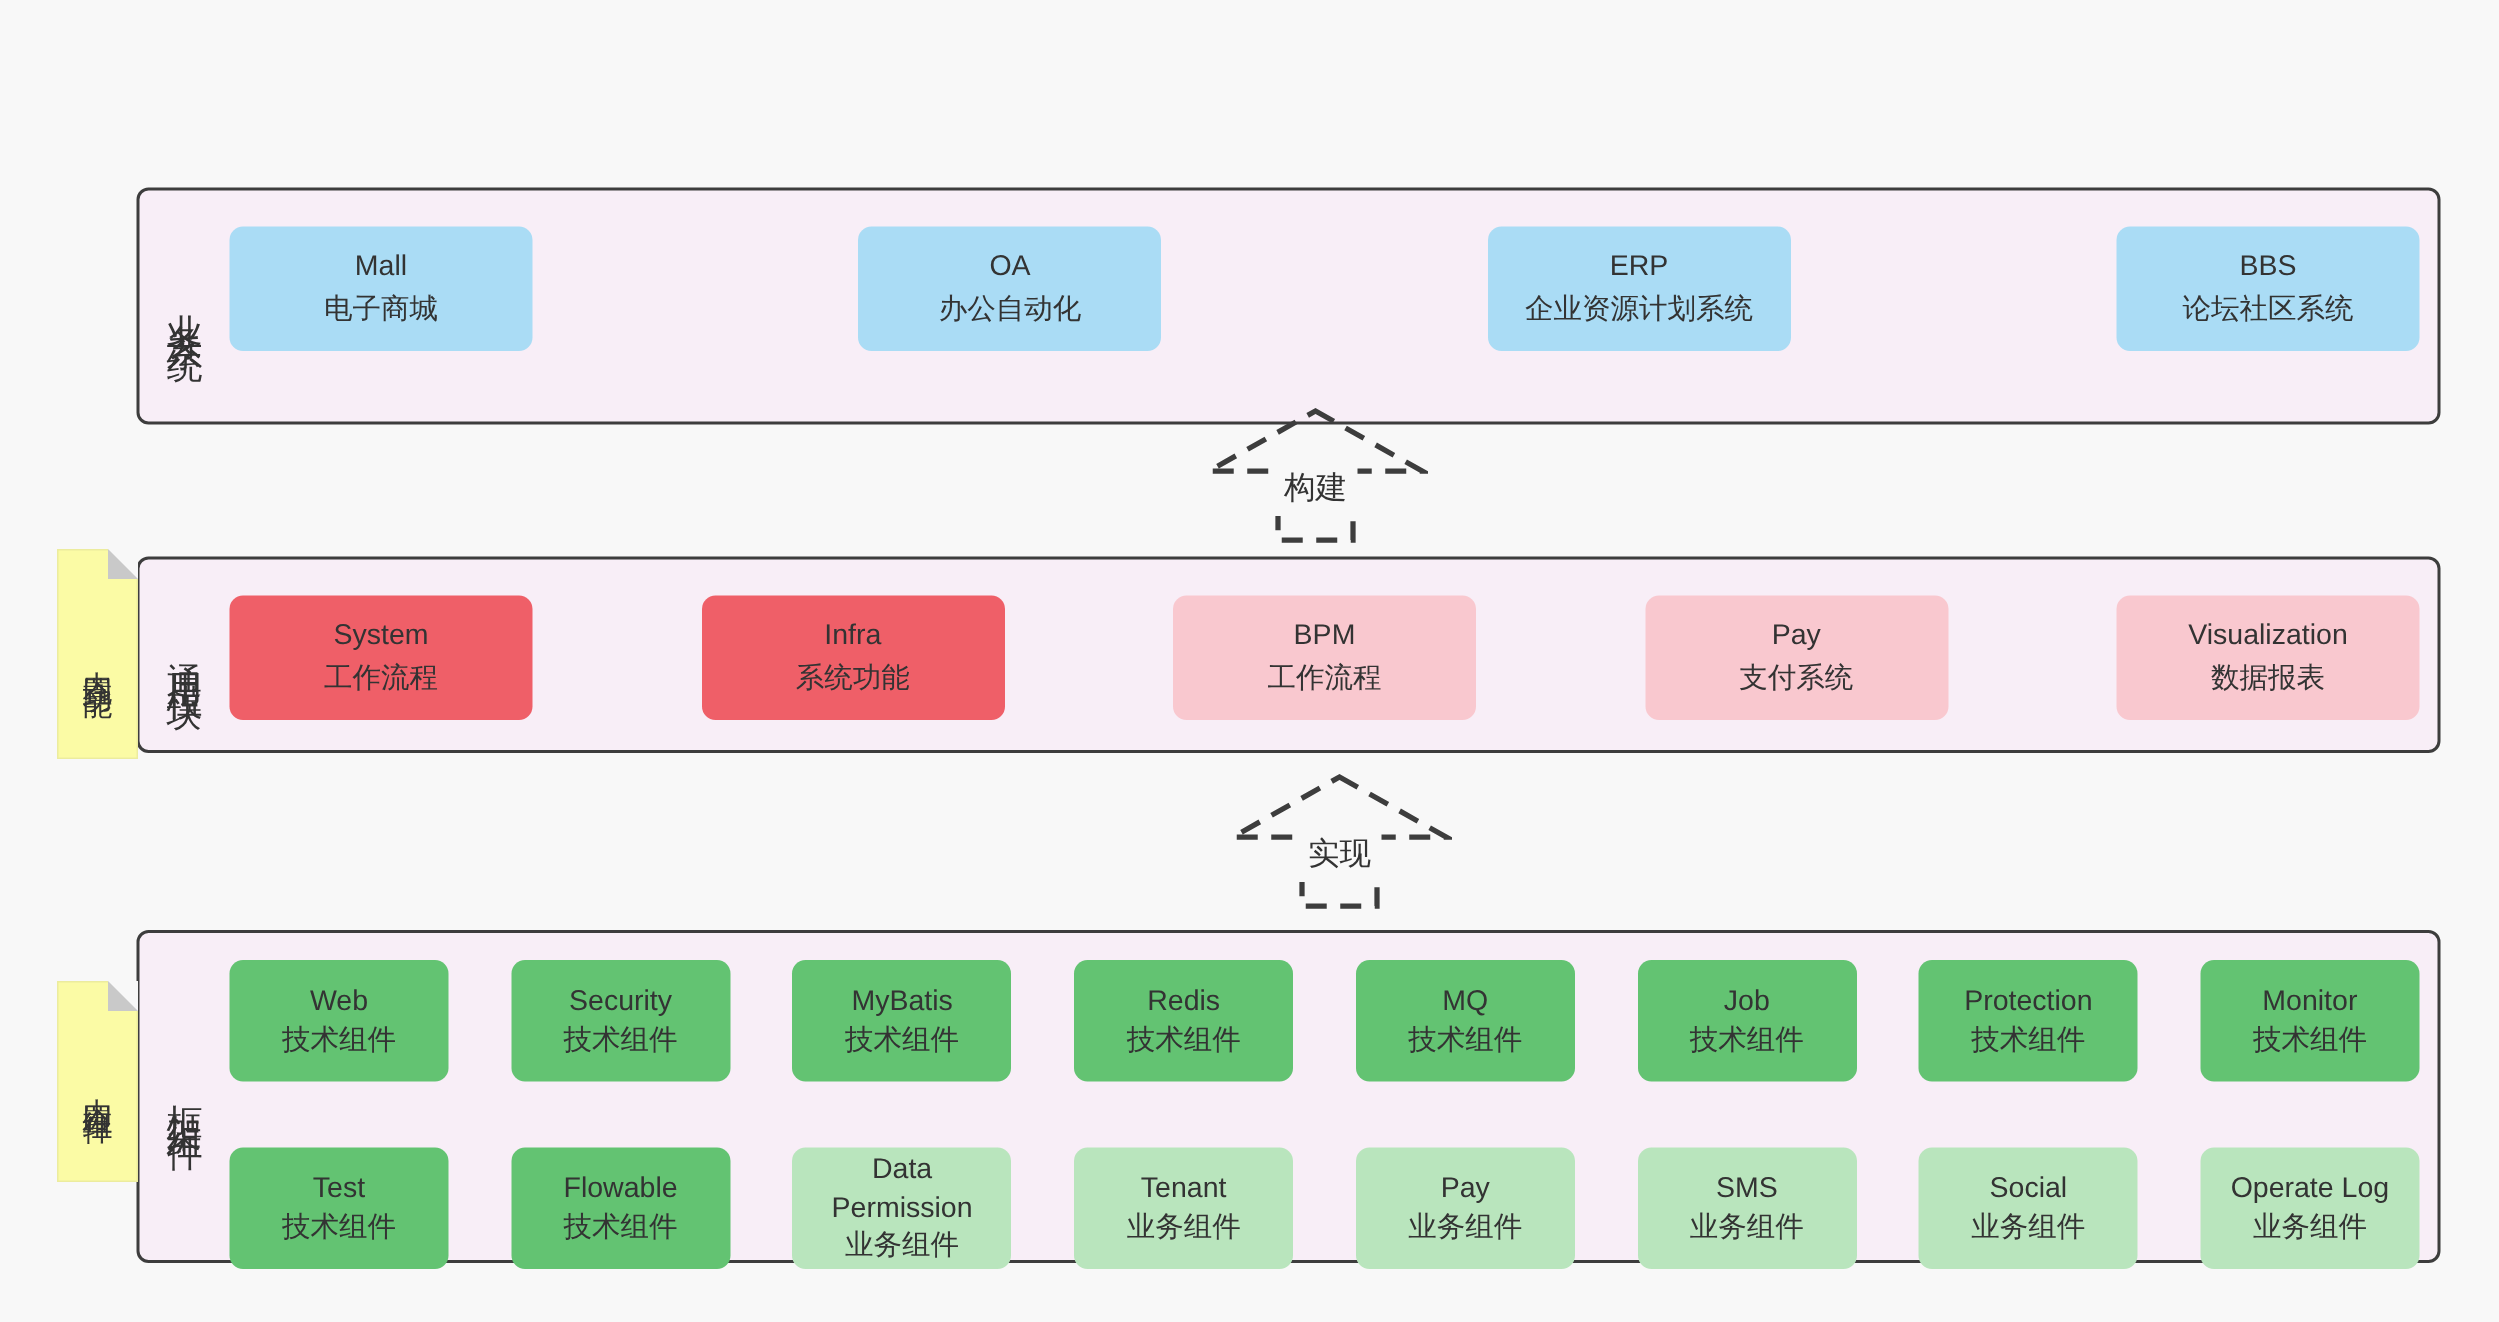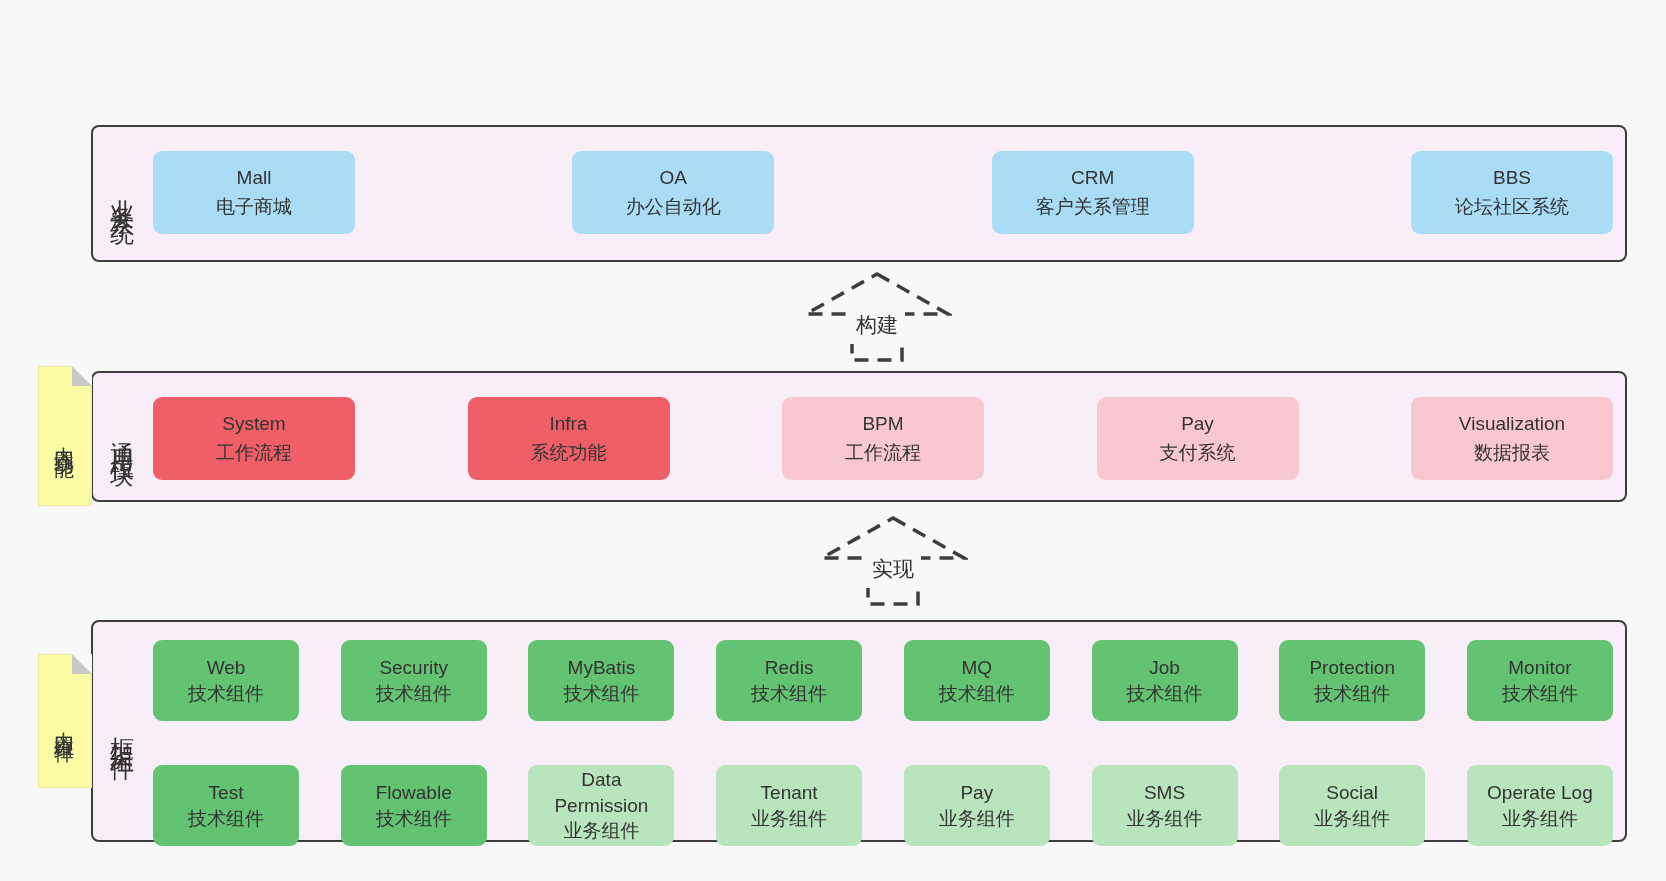--- a/index.html
+++ b/index.html
@@ -16,21 +16,21 @@
   
   .band {
     position: absolute;
     left: 91px;
     width: 1536px;
     background: #f8eef7;
     border: 2px solid #3d3d3d;
     border-radius: 8px;
     box-sizing: border-box;
   }
-  #band1 { top: 125px; height: 137px; }
+  #band1 { top: 125px; height: 158px; }
   #band2 { top: 371px; height: 131px; padding-left: 39px; }
   #band3 { top: 620px; height: 222px; }
 
   .band-label {
     position: absolute;
     left: 13px;
     top: 50%;
     transform: translateY(-50%);
     writing-mode: vertical-rl;
     text-orientation: upright;
@@ -120,22 +120,22 @@
     <div class="row">
       <div class="box blue">
         <div>Mall</div>
         <div>电子商城</div>
       </div>
       <div class="box blue">
         <div>OA</div>
         <div>办公自动化</div>
       </div>
       <div class="box blue">
-        <div>CRM</div>
-        <div>客户关系管理</div>
+        <div>ERP</div>
+        <div>企业资源计划系统</div>
       </div>
       <div class="box blue">
         <div>BBS</div>
         <div>论坛社区系统</div>
       </div>
     </div>
   </div>
 
   <svg class="arrow" id="arrow1" width="150" height="92" viewBox="0 0 150 92">
     <polygon points="75,3 146,43 100,43 100,89 50,89 50,43 4,43" fill="none" stroke="#3d3d3d" stroke-width="3.5" stroke-dasharray="14 9"></polygon>

